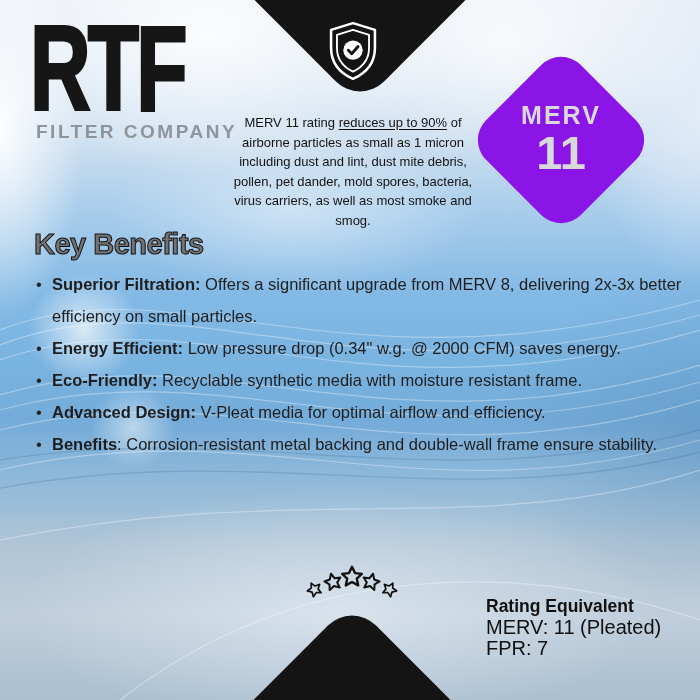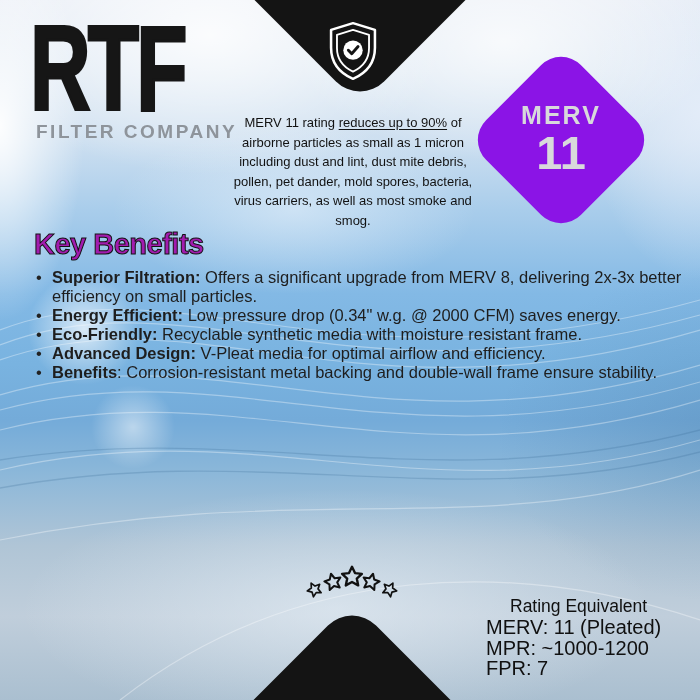--- a/index.html
+++ b/index.html
@@ -42,31 +42,31 @@
   .blurb .u{text-decoration:underline;text-underline-offset:2px;}
   
   .merv-diamond{position:absolute;left:494px;top:73px;width:134px;height:134px;
         transform:rotate(45deg);border-radius:28px;}
   .merv-inner{position:absolute;inset:0;transform:rotate(-45deg);
         display:flex;flex-direction:column;align-items:center;justify-content:center;}
   .merv-label{font-size:25px;font-weight:700;letter-spacing:2px;line-height:1;}
   .merv-value{font-size:47px;font-weight:700;line-height:1.05;}
   
   .kb-title{position:absolute;left:34px;top:228px;font-size:29px;font-weight:700;
-        color:#a21caf;-webkit-text-stroke:1px #111;letter-spacing:-.5px;}
+        color:#737373;-webkit-text-stroke:1px #111;letter-spacing:-.5px;}
   .kb-list{position:absolute;left:36px;top:268px;width:652px;margin:0;padding:0;
-        list-style:none;font-size:16.5px;line-height:19px;color:#1e1e1e;}
+        list-style:none;font-size:16.5px;line-height:32px;color:#1e1e1e;}
   .kb-list li{position:relative;padding-left:16px;margin:0;}
   .kb-list li::before{content:"\2022";position:absolute;left:0;top:0;color:#222;}
   .kb-list b{font-weight:700;}
   
   .star{position:absolute;}
   
   .req{position:absolute;left:486px;top:595px;color:#101010;}
-  .req-title{font-size:17.5px;font-weight:400;line-height:22px;margin-left:24px;}
+  .req-title{font-size:17.5px;font-weight:700;line-height:22px;}
   .req-line{font-size:20px;line-height:20.5px;}
 </style>
 </head>
 <body>
 
 <div class="canvas">
 
   <div class="bg"></div>
 
   <svg class="waves" width="700" height="700" viewBox="0 0 700 700">
@@ -132,17 +132,16 @@
   <svg class="star" style="left:361px;top:572px;transform:rotate(14deg)" width="20" height="20" viewBox="0 0 24 24">
     <path d="M12 1.8 L15 8.1 L21.9 8.9 L16.8 13.6 L18.2 20.4 L12 17 L5.8 20.4 L7.2 13.6 L2.1 8.9 L9 8.1 Z" fill="none" stroke="#111" stroke-width="2.4" stroke-linejoin="round"></path>
   </svg>
   <svg class="star" style="left:381px;top:581px;transform:rotate(28deg)" width="17" height="17" viewBox="0 0 24 24">
     <path d="M12 1.8 L15 8.1 L21.9 8.9 L16.8 13.6 L18.2 20.4 L12 17 L5.8 20.4 L7.2 13.6 L2.1 8.9 L9 8.1 Z" fill="none" stroke="#111" stroke-width="2.4" stroke-linejoin="round"></path>
   </svg>
 
   <div class="req">
     <div class="req-title">Rating Equivalent</div>
     <div class="req-line">MERV: 11 (Pleated)</div>
-    <div class="req-line">MPR: ~1000-1200</div>
     <div class="req-line">FPR: 7</div>
   </div>
 
 </div>
 
 </body></html>

